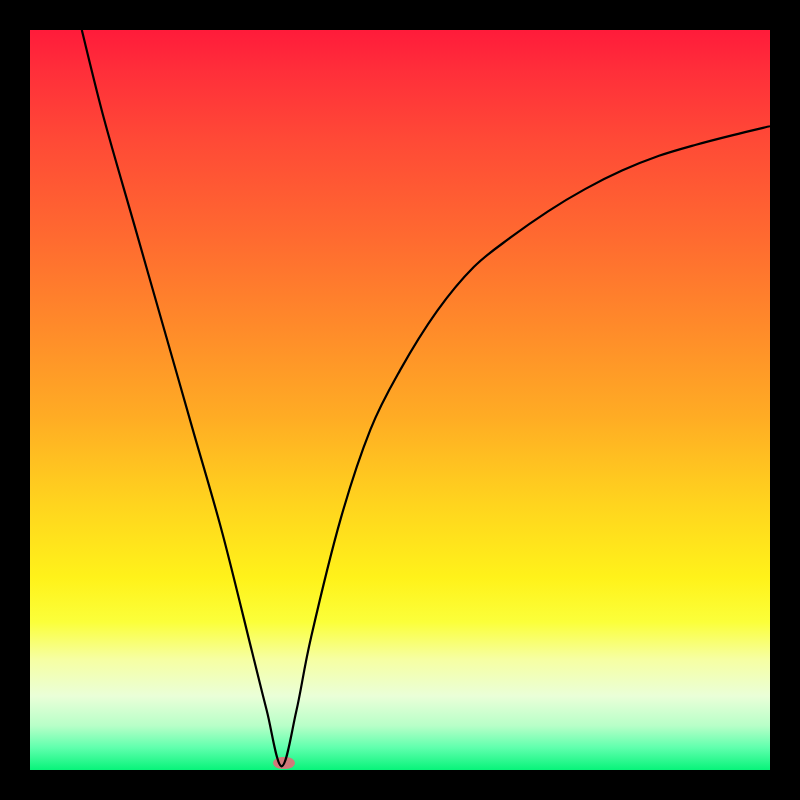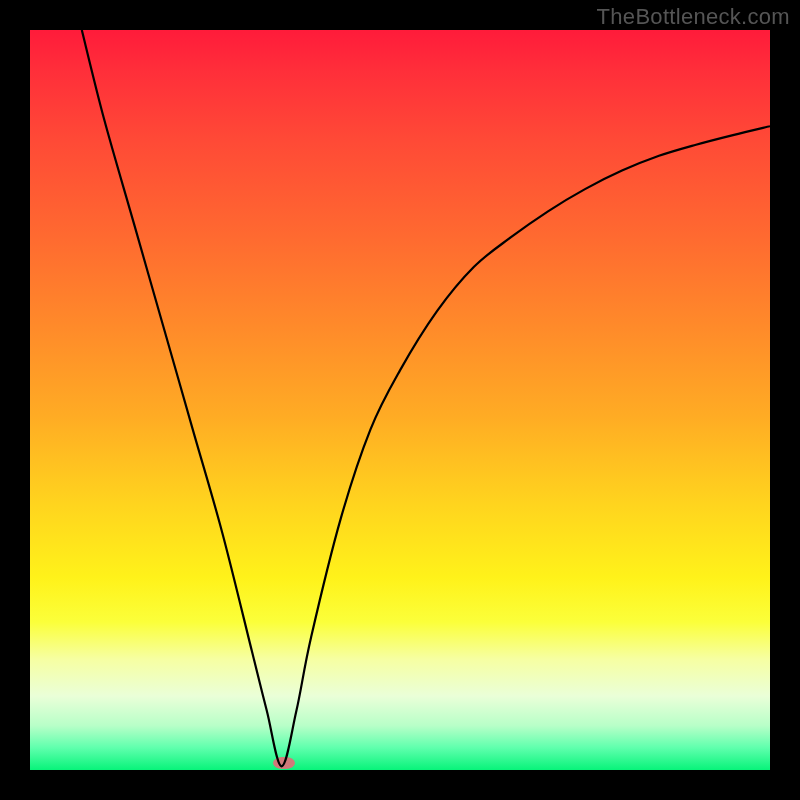--- a/index.html
+++ b/index.html
@@ -67,21 +67,20 @@
     background: #d07a7a;
     border-radius: 50% / 60%;
     z-index: 9;
   }
 </style>
 </head>
 <body>
 
 <div class="container">
 
-  <div class="watermark">TheBottleneck.com</div>
 
   <div class="plot-area">
 
     <div class="gradient"></div>
 
     <div id="bubble" class="bubble" style="left: 243px; top: 727px; width: 22px; height: 12px; background: rgb(208, 122, 122);"></div>
 
     <svg id="curve-svg" class="curve" viewBox="0 0 740 740" preserveAspectRatio="none">
       <path id="curve-path" d="M 51.80 0.00 C 55.50 14.80, 65.37 56.73, 74.00 88.80 C 82.63 120.87, 93.73 157.87, 103.60 192.40 C 113.47 226.93, 123.33 261.47, 133.20 296.00 C 143.07 330.53, 152.93 365.07, 162.80 399.60 C 172.67 434.13, 182.53 466.20, 192.40 503.20 C 202.27 540.20, 214.60 592.00, 222.00 621.60 C 229.40 651.20, 231.87 661.68, 236.80 680.80 C 241.73 699.92, 246.67 736.30, 251.60 736.30 C 256.53 736.30, 261.47 702.38, 266.40 680.80 C 271.33 659.22, 273.80 638.87, 281.20 606.80 C 288.60 574.73, 300.93 522.93, 310.80 488.40 C 320.67 453.87, 330.53 424.27, 340.40 399.60 C 350.27 374.93, 358.90 360.13, 370.00 340.40 C 381.10 320.67, 394.67 298.47, 407.00 281.20 C 419.33 263.93, 431.67 249.13, 444.00 236.80 C 456.33 224.47, 468.67 216.45, 481.00 207.20 C 493.33 197.95, 505.67 189.32, 518.00 181.30 C 530.33 173.28, 542.67 165.88, 555.00 159.10 C 567.33 152.32, 579.67 146.15, 592.00 140.60 C 604.33 135.05, 616.67 130.12, 629.00 125.80 C 641.33 121.48, 653.67 118.15, 666.00 114.70 C 678.33 111.25, 690.67 108.16, 703.00 105.08 C 715.33 102.00, 733.83 97.68, 740.00 96.20" fill="none" stroke="#000" stroke-width="2.2"></path>
     </svg>

